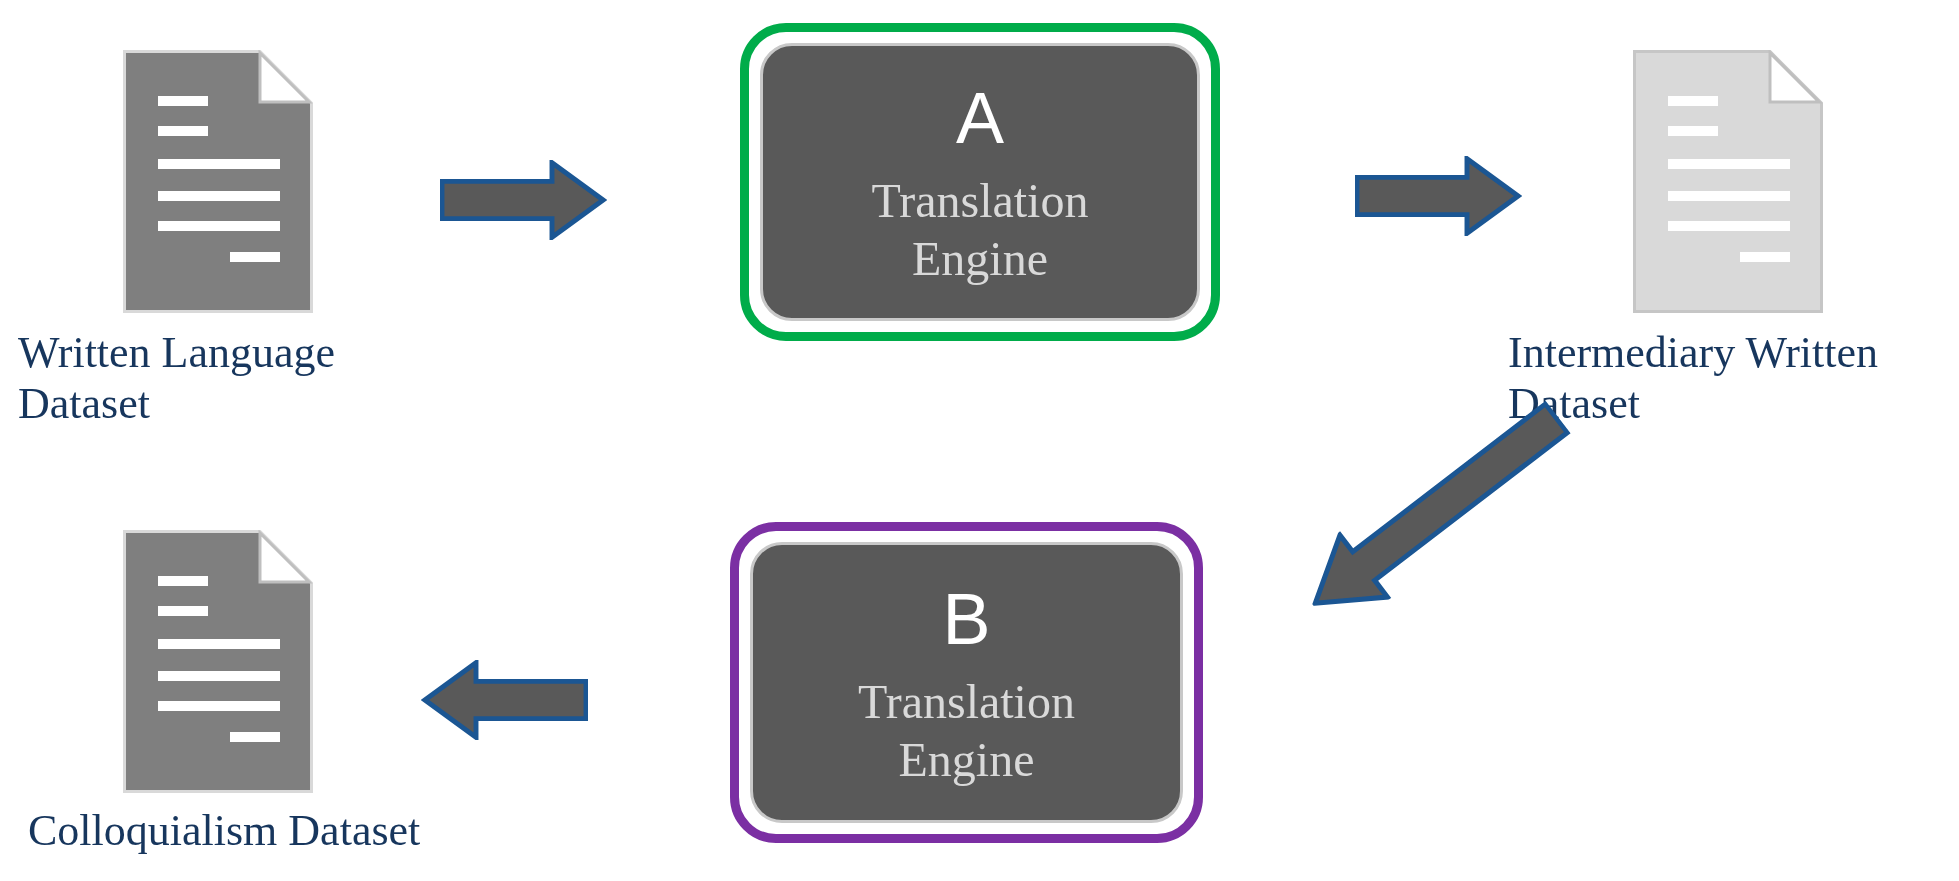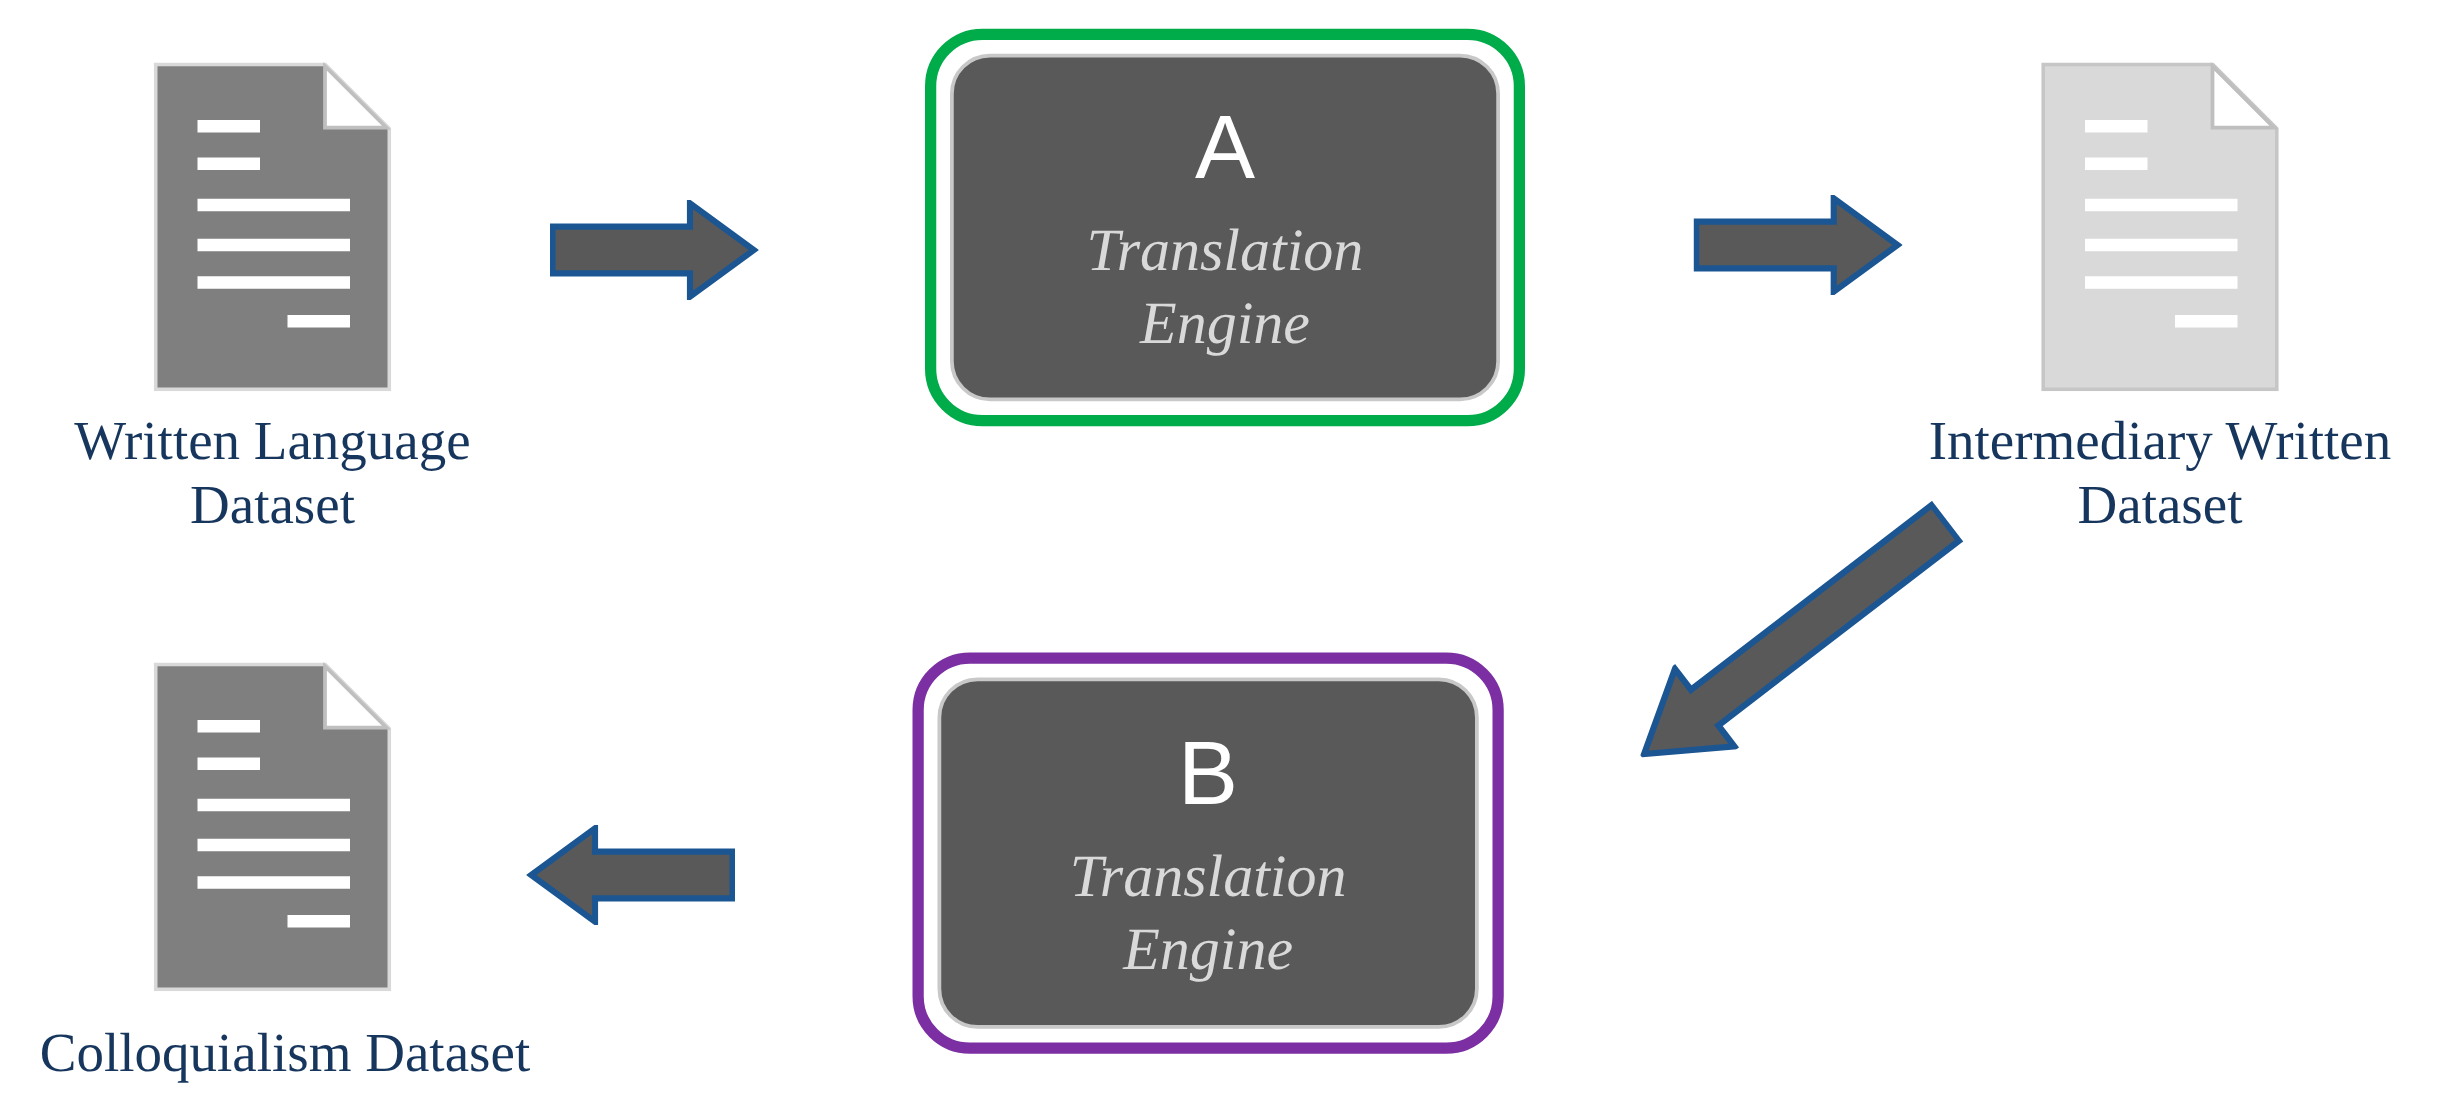--- a/index.html
+++ b/index.html
@@ -32,30 +32,29 @@
     border-radius:32px;display:flex;flex-direction:column;align-items:center;
     justify-content:center;text-align:center;
   }
   .box-letter{
     font-family:"Liberation Sans",sans-serif;font-size:72px;line-height:84px;
     color:#FFFFFF;margin-bottom:12px;
   }
   .box-line{
     font-family:"Liberation Serif",serif;font-size:48px;line-height:58px;
     color:#D9D9D9;
-    font-style:italic;
   }
   
   .ds-label{
-    position:absolute;text-align:center;color:#17365D;
+    position:absolute;color:#17365D;
     font-family:"Liberation Serif",serif;font-size:44px;line-height:51px;
   }
   .lbl-written{left:18px;top:327px;width:400px;}
   .lbl-intermediary{left:1508px;top:327px;width:440px;}
-  .lbl-colloquialism{left:28px;top:805px;width:400px;margin-top:12px;}
+  .lbl-colloquialism{left:28px;top:805px;width:400px;}
 </style>
 </head>
 <body>
 
 <div class="canvas">
 
   <svg class="abs doc doc-gray" style="left:123px;top:50px;" width="190" height="263" viewBox="0 0 190 263">
     <polygon class="doc-body" points="1.5,1.5 137,1.5 188.5,53 188.5,261.5 1.5,261.5" fill="#7F7F7F" stroke="#D9D9D9"></polygon>
     <polygon class="doc-flap" points="137,3 186,52 137,52"></polygon>
     <g>

